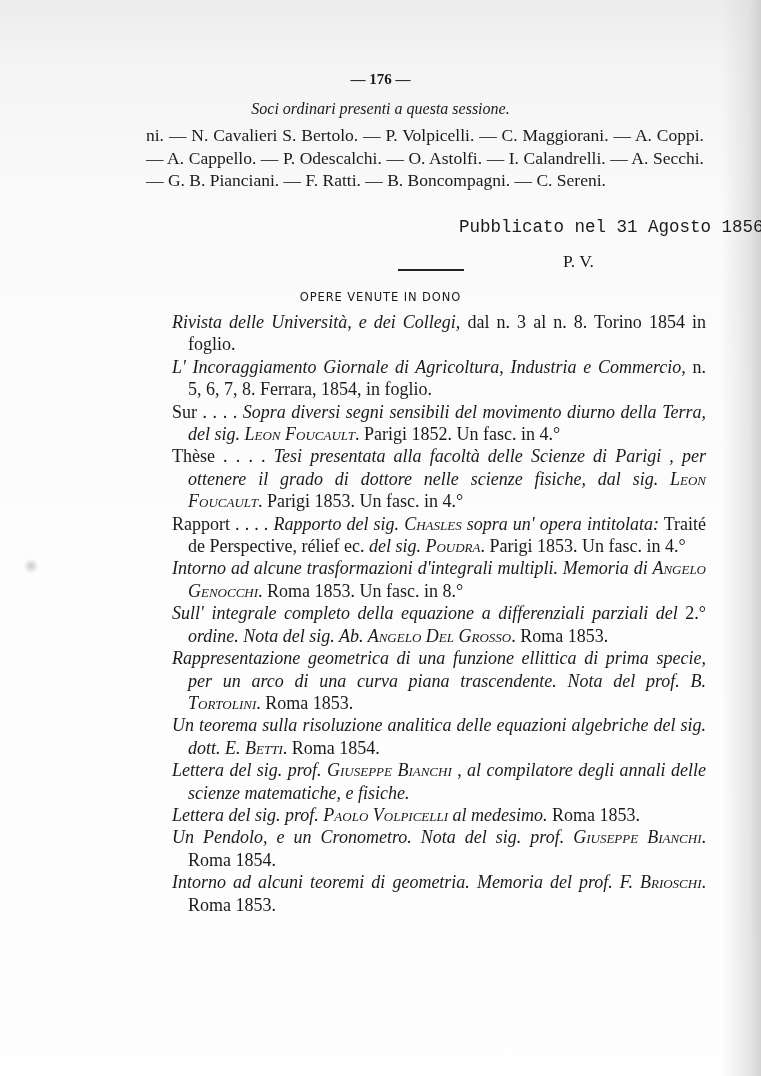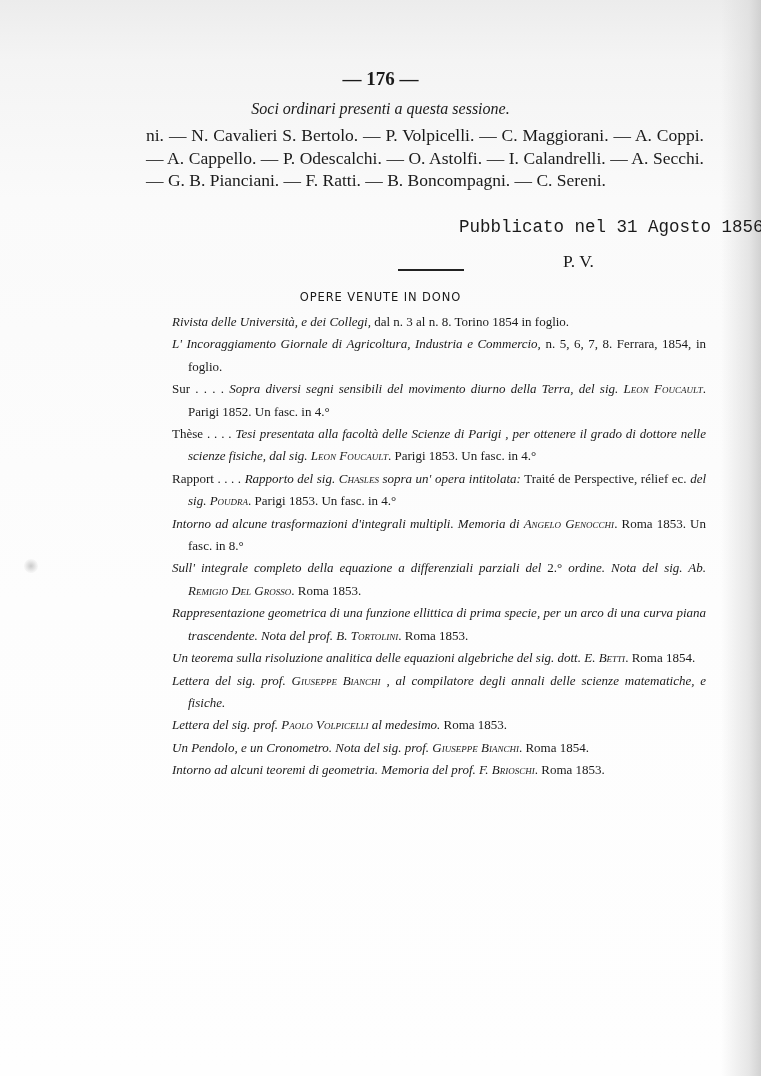--- a/index.html
+++ b/index.html
@@ -19,34 +19,34 @@
       background: linear-gradient(to right, rgba(230,230,230,0) 0%, rgba(220,220,220,0.7) 70%, rgba(205,205,205,0.9) 100%);
     }
     .smudge {
       position: absolute; left: 24px; top: 559px; width: 14px; height: 14px; border-radius: 50%;
       background: radial-gradient(circle, rgba(160,160,160,0.55) 0%, rgba(200,200,200,0.2) 60%, rgba(255,255,255,0) 100%);
     }
     .text { position: absolute; white-space: nowrap; font-size: 17.5px; line-height: 22px; }
     .center { left: 0; width: 761px; text-align: center; }
     .it { font-style: italic; }
     .sc { font-variant: small-caps; font-style: italic; }
-    .page-num { top: 68px; font-size: 19px; font-weight: bold; }
+    .page-num { top: 68px; font-size: 15px; font-weight: bold; }
     .session-title { top: 98px; font-size: 16px; font-style: italic; }
     .members { left: 146px; width: 558px; top: 124px; white-space: normal; text-align: justify; font-size: 17.5px; line-height: 22.5px; }
     .members .first { text-indent: 28px; }
     .published { top: 216px; left: 459px; font-size: 17.5px; font-family: Liberation Mono, monospace; }
     .pv { top: 238px; left: 563px; font-size: 17.5px; margin-top: 12px; }
     .rule { position: absolute; left: 398px; top: 269px; width: 66px; height: 2px; background: #222; }
     .section-title {
       top: 286px; font-size: 11.5px; font-weight: normal; letter-spacing: 0.9px;
       font-family: "DejaVu Sans", sans-serif;
     }
     .entries { position: absolute; left: 172px; top: 311px; width: 534px; }
     .entry {
-      font-size: 13px; line-height: 22.4px; text-align: justify;
+      font-size: 18px; line-height: 22.4px; text-align: justify;
       padding-left: 16px; text-indent: -16px; margin: 0;
     }
   </style>
 </head>
 <body>
 
 <div class="page">
   <div class="edge-shade"></div>
   <div class="smudge"></div>
 
@@ -63,21 +63,21 @@
   <div class="rule"></div>
   <div class="text center section-title">OPERE VENUTE IN DONO</div>
 
   <div class="entries">
     <p class="entry"><span class="it">Rivista delle Università, e dei Collegi,</span><span> dal n. 3 al n. 8. Torino 1854 in foglio.</span></p>
     <p class="entry"><span class="it">L' Incoraggiamento Giornale di Agricoltura, Industria e Commercio,</span><span> n. 5, 6, 7, 8. Ferrara, 1854, in foglio.</span></p>
     <p class="entry"><span>Sur . . . . </span><span class="it">Sopra diversi segni sensibili del movimento diurno della Terra, del sig.</span><span class="sc"> Leon Foucault</span><span>. Parigi 1852. Un fasc. in 4.°</span></p>
     <p class="entry"><span>Thèse . . . . </span><span class="it">Tesi presentata alla facoltà delle Scienze di Parigi , per ottenere il grado di dottore nelle scienze fisiche, dal sig.</span><span class="sc"> Leon Foucault</span><span>. Parigi 1853. Un fasc. in 4.°</span></p>
     <p class="entry"><span>Rapport . . . . </span><span class="it">Rapporto del sig.</span><span class="sc"> Chasles</span><span class="it"> sopra un' opera intitolata:</span><span> Traité de Perspective, rélief ec.</span><span class="it"> del sig.</span><span class="sc"> Poudra</span><span>. Parigi 1853. Un fasc. in 4.°</span></p>
     <p class="entry"><span class="it">Intorno ad alcune trasformazioni d'integrali multipli. Memoria di</span><span class="sc"> Angelo Genocchi</span><span>. Roma 1853. Un fasc. in 8.°</span></p>
-    <p class="entry"><span class="it">Sull' integrale completo della equazione a differenziali parziali del</span><span> 2.°</span><span class="it"> ordine. Nota del sig. Ab.</span><span class="sc"> Remigio Del Grosso</span><span>. Roma 1853.</span></p>
+    <p class="entry"><span class="it">Sull' integrale completo della equazione a differenziali parziali del</span><span> 2.°</span><span class="it"> ordine. Nota del sig. Ab.</span><span class="sc"> Angelo Del Grosso</span><span>. Roma 1853.</span></p>
     <p class="entry"><span class="it">Rappresentazione geometrica di una funzione ellittica di prima specie, per un arco di una curva piana trascendente. Nota del prof. B.</span><span class="sc"> Tortolini</span><span>. Roma 1853.</span></p>
     <p class="entry"><span class="it">Un teorema sulla risoluzione analitica delle equazioni algebriche del sig. dott. E.</span><span class="sc"> Betti</span><span>. Roma 1854.</span></p>
     <p class="entry"><span class="it">Lettera del sig. prof.</span><span class="sc"> Giuseppe Bianchi</span><span class="it"> , al compilatore degli annali delle scienze matematiche, e fisiche.</span></p>
     <p class="entry"><span class="it">Lettera del sig. prof.</span><span class="sc"> Paolo Volpicelli</span><span class="it"> al medesimo.</span><span> Roma 1853.</span></p>
     <p class="entry"><span class="it">Un Pendolo, e un Cronometro. Nota del sig. prof.</span><span class="sc"> Giuseppe Bianchi</span><span>. Roma 1854.</span></p>
     <p class="entry"><span class="it">Intorno ad alcuni teoremi di geometria. Memoria del prof. F.</span><span class="sc"> Brioschi</span><span>. Roma 1853.</span></p>
   </div>
 </div>
 
 </body></html>

